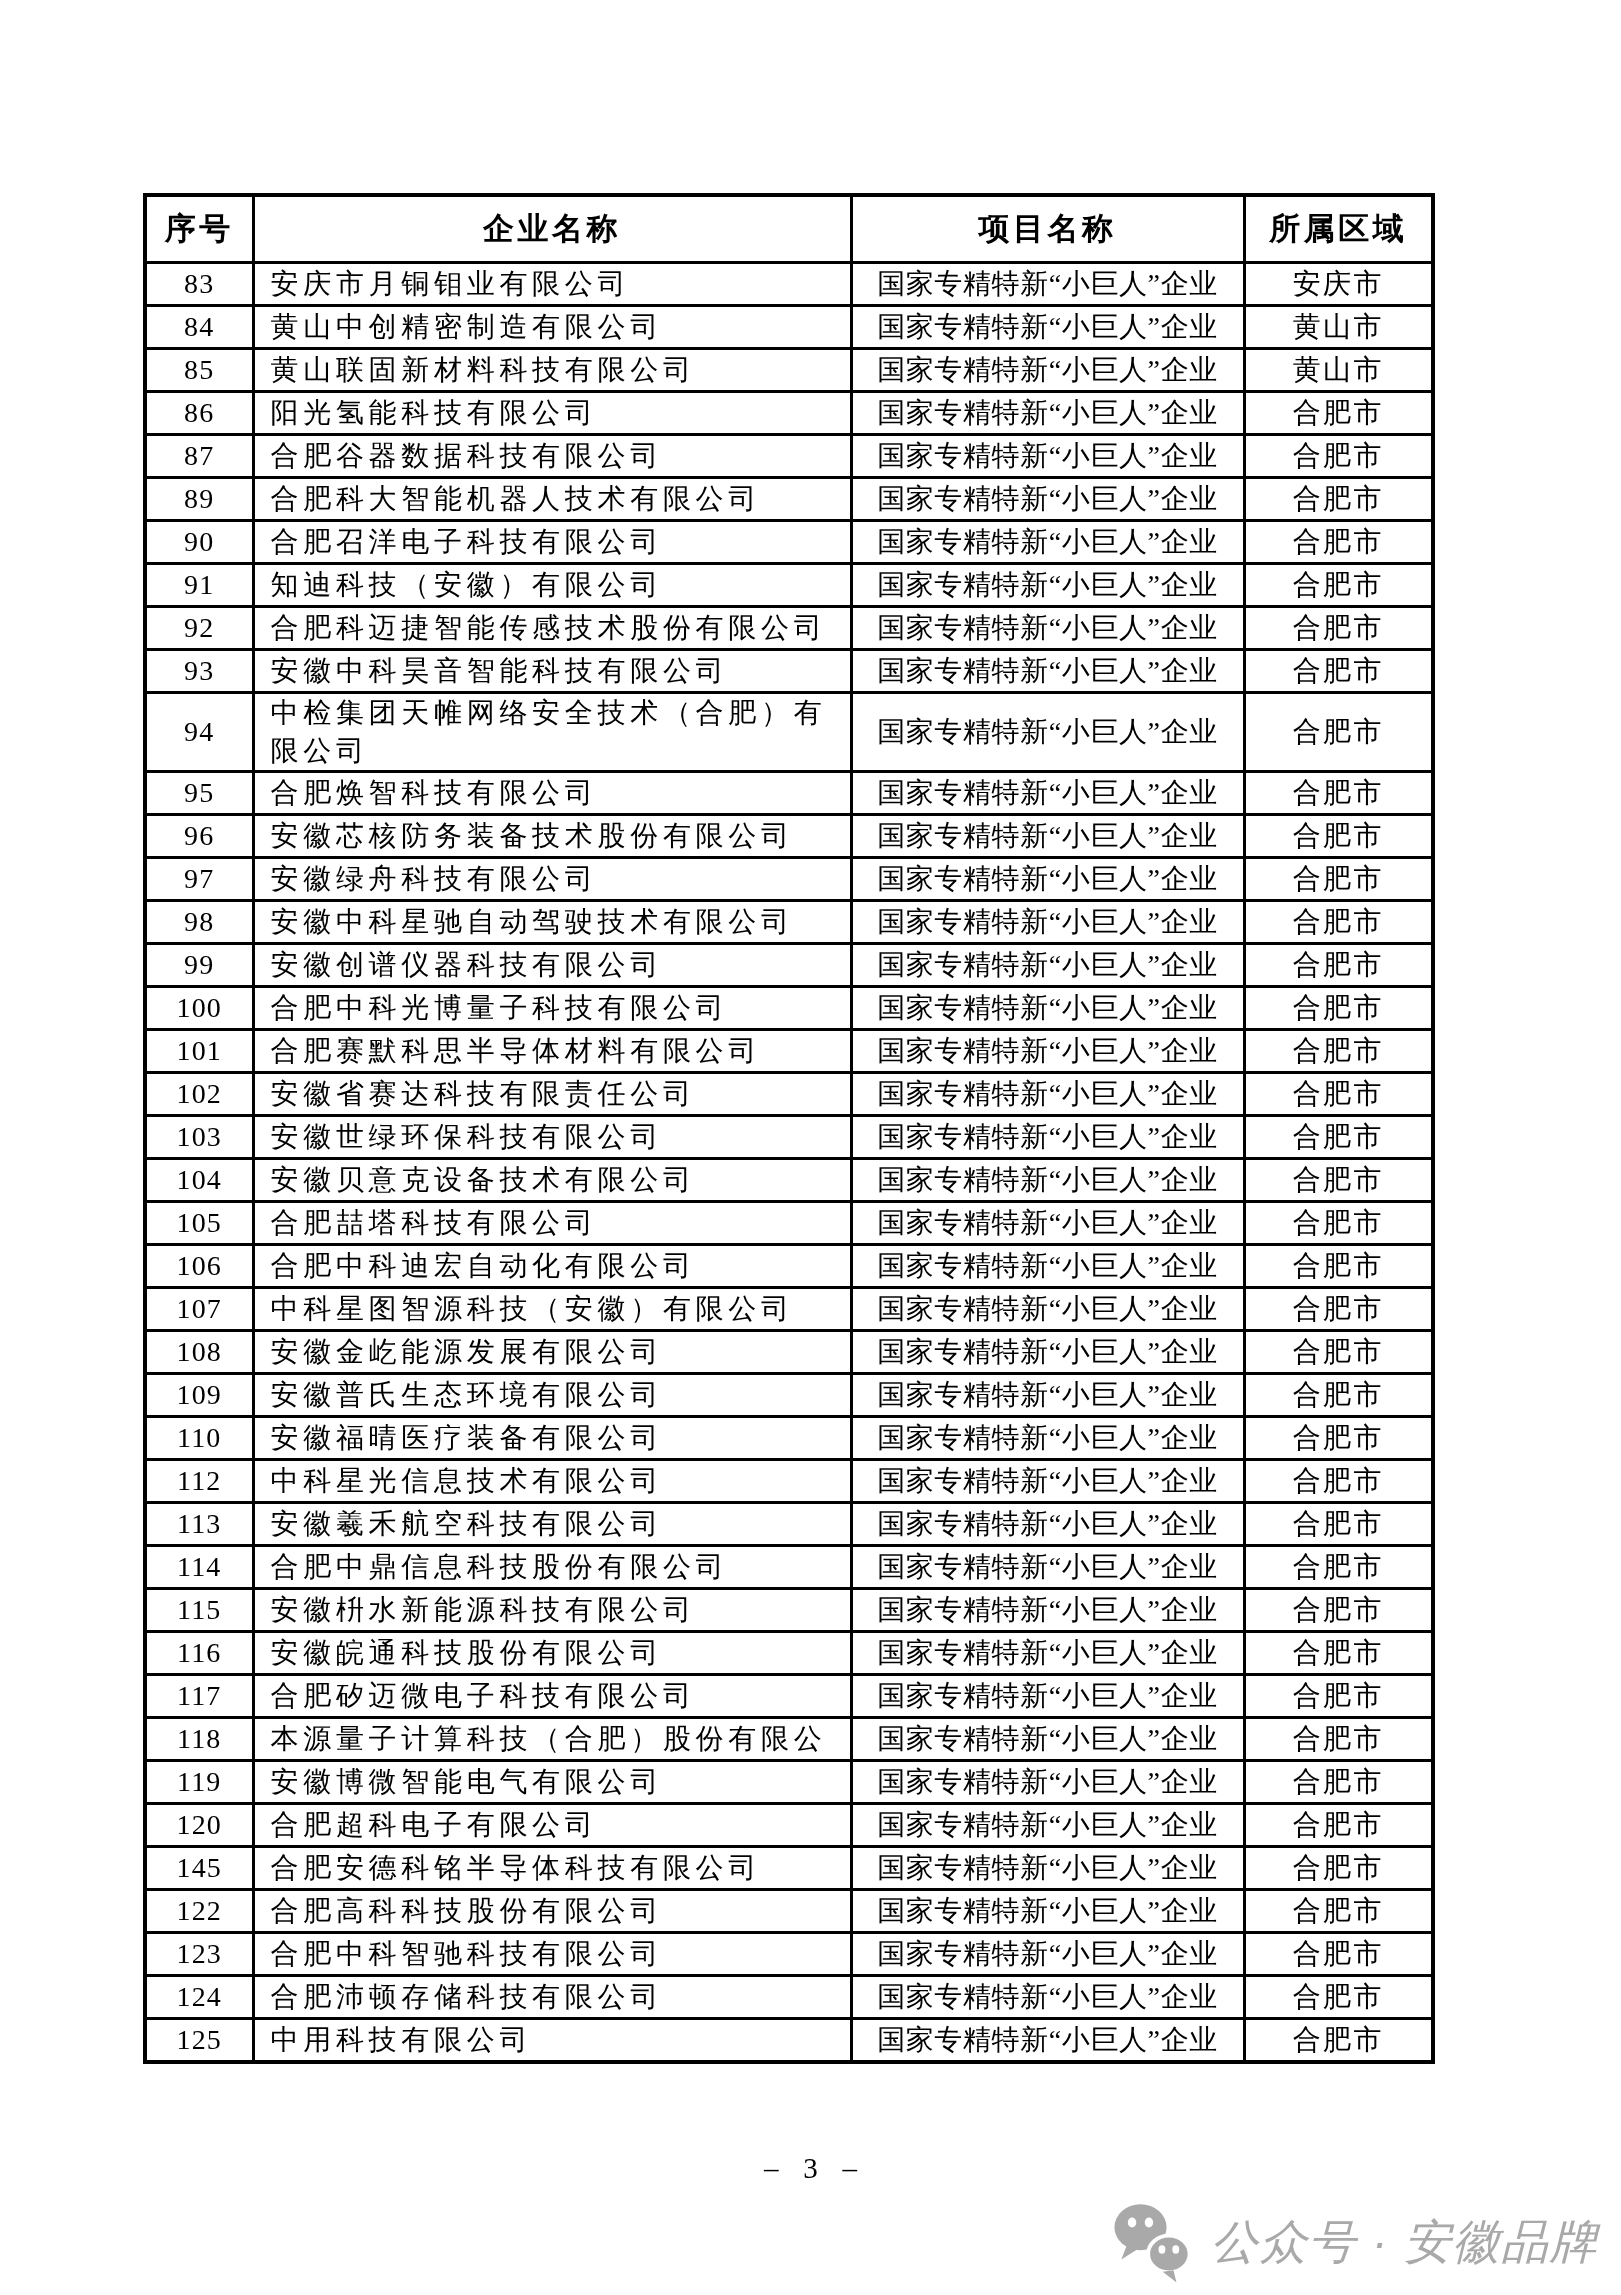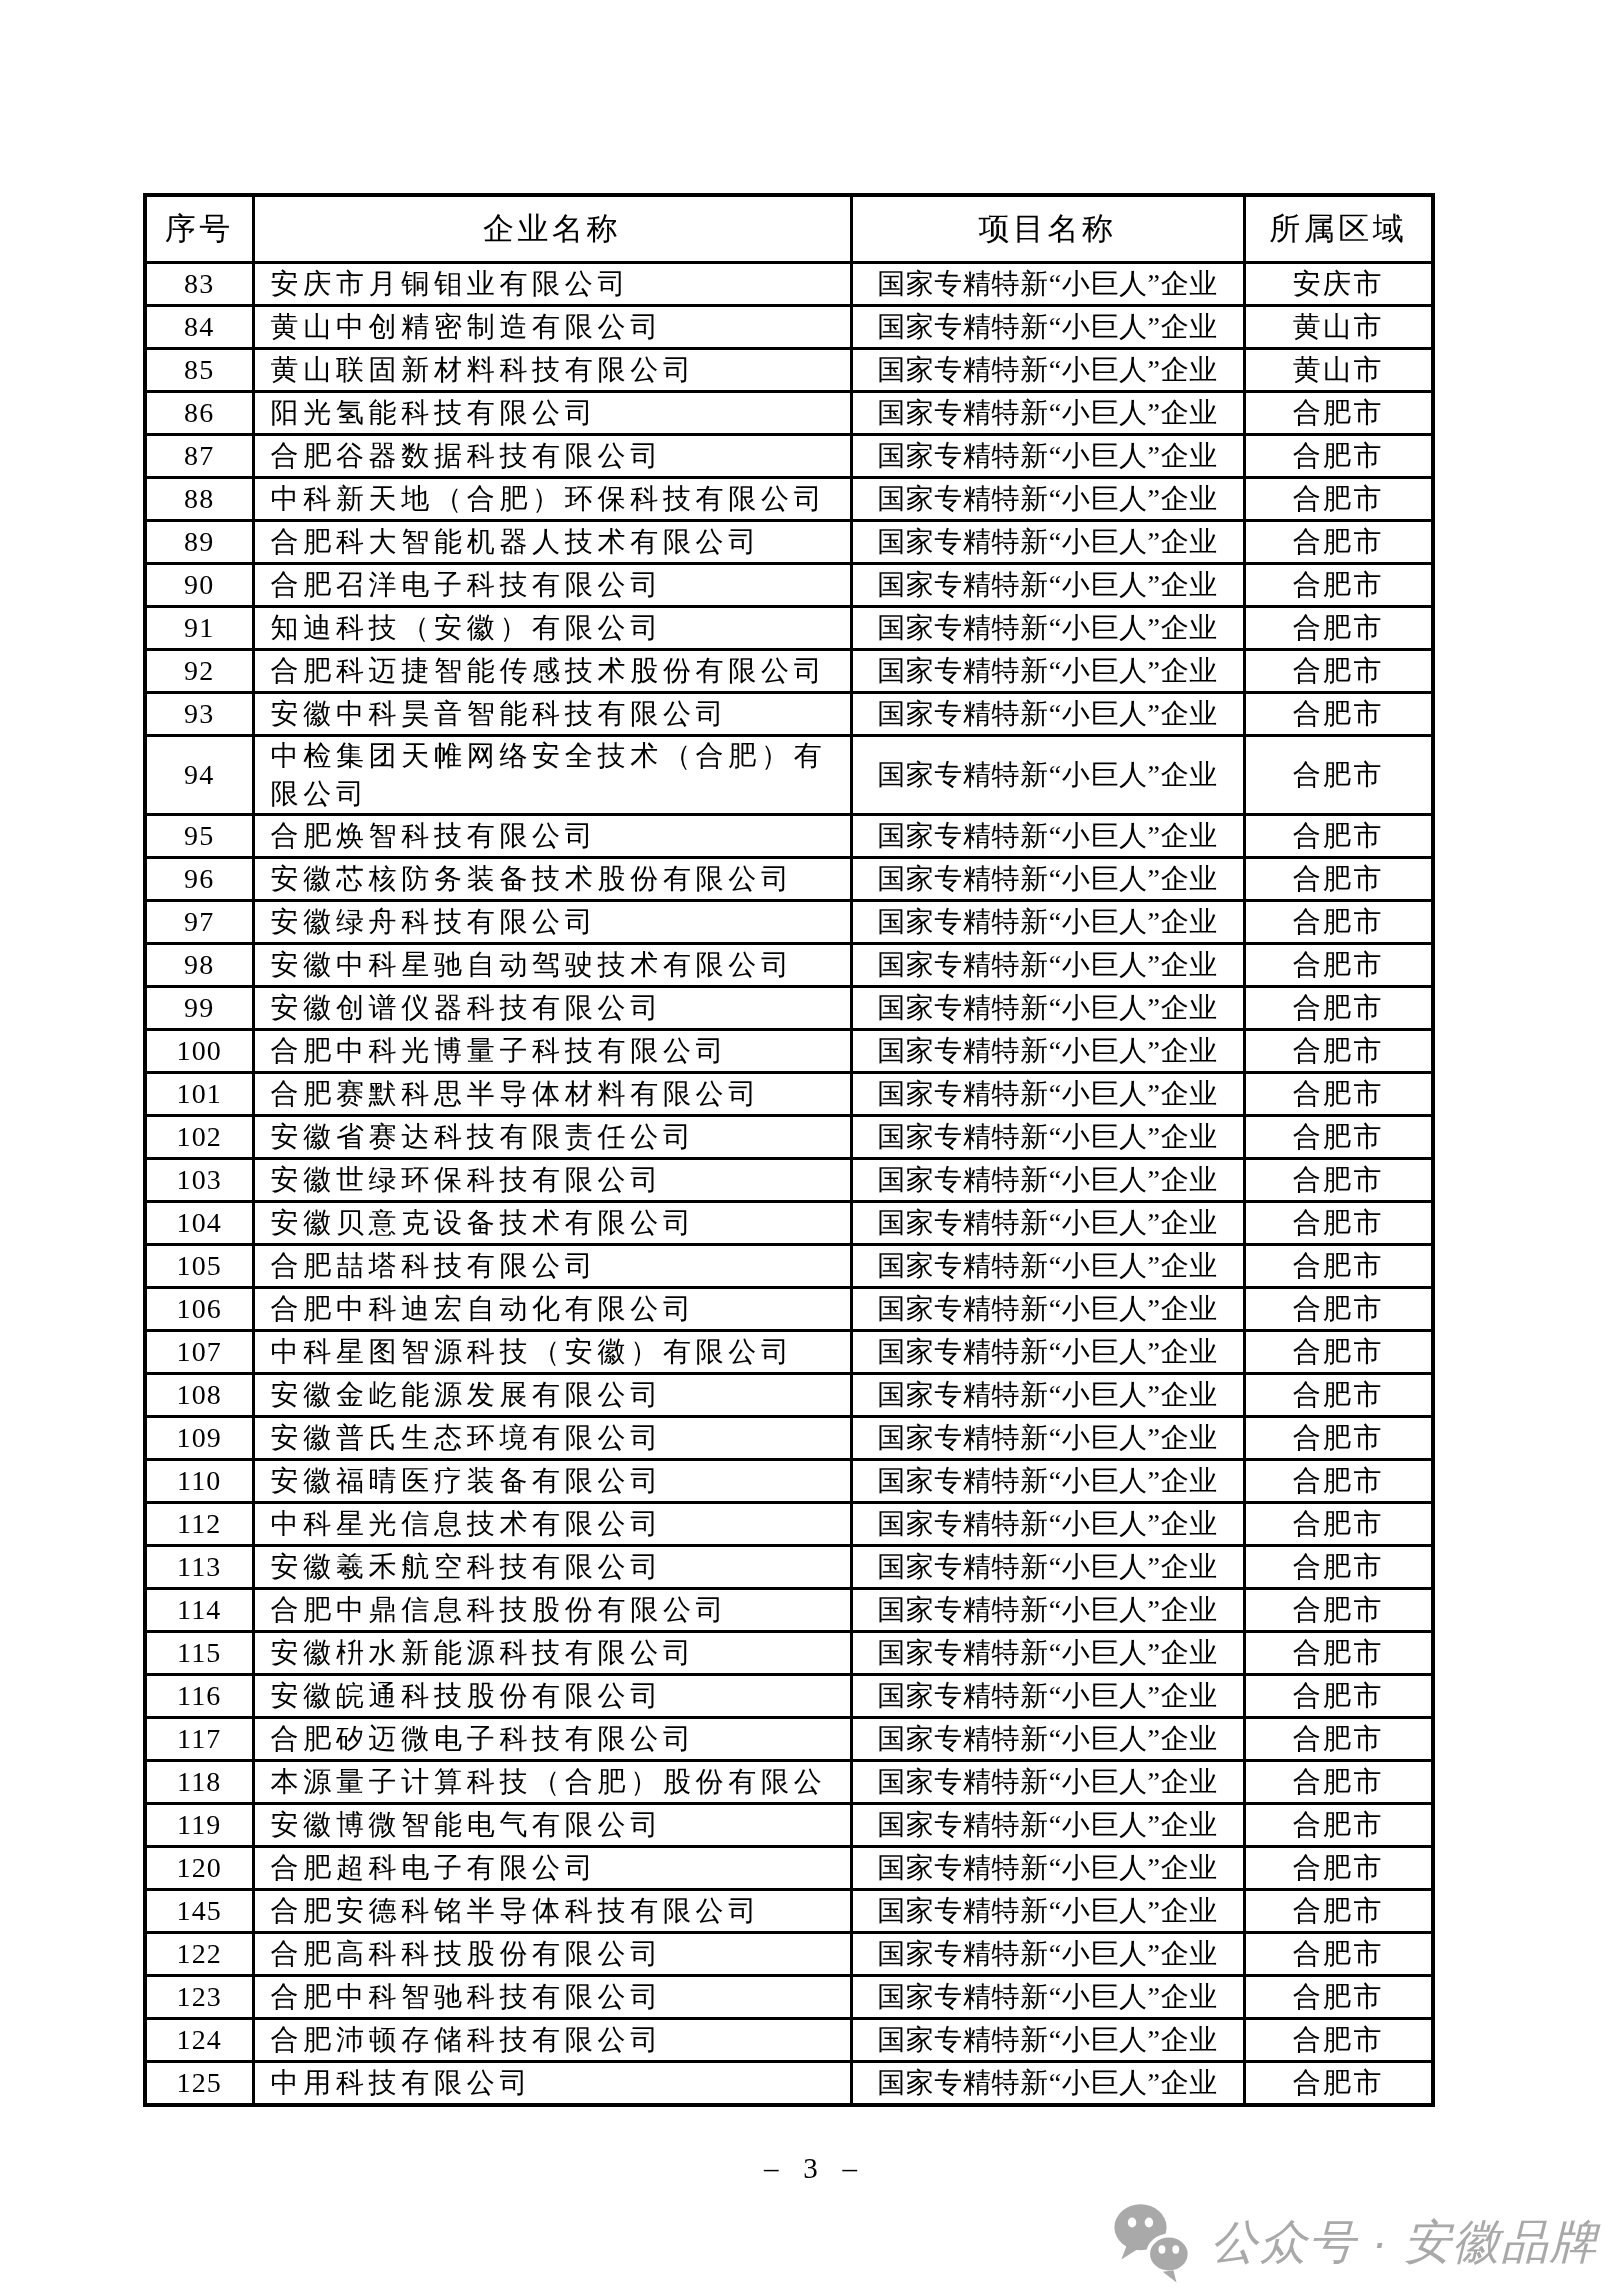--- a/index.html
+++ b/index.html
@@ -23,21 +23,21 @@
     border:4.7px solid #000;
   }
   table.roster th, table.roster td {
     border:3.5px solid #000;
     overflow:hidden;
     background:#fff;
   }
   table.roster thead th {
     height:62px;
     font-size:31px;
-    font-weight:400;
+    font-weight:700;
     letter-spacing:3.5px;
     text-align:center;
     font-family:"Liberation Serif","DejaVu Serif",serif;
   }
   table.roster tbody td {
     height:38px;
     line-height:38px;
     font-size:28px;
     vertical-align:middle;
   }
@@ -134,26 +134,20 @@
         </tr>
         <tr>
           <td class="no">86</td>
           <td class="company">阳光氢能科技有限公司</td>
           <td class="project">国家专精特新“小巨人”企业</td>
           <td class="region">合肥市</td>
         </tr>
         <tr>
           <td class="no">87</td>
           <td class="company">合肥谷器数据科技有限公司</td>
-          <td class="project">国家专精特新“小巨人”企业</td>
-          <td class="region">合肥市</td>
-        </tr>
-        <tr>
-          <td class="no">88</td>
-          <td class="company">中科新天地（合肥）环保科技有限公司</td>
           <td class="project">国家专精特新“小巨人”企业</td>
           <td class="region">合肥市</td>
         </tr>
         <tr>
           <td class="no">89</td>
           <td class="company">合肥科大智能机器人技术有限公司</td>
           <td class="project">国家专精特新“小巨人”企业</td>
           <td class="region">合肥市</td>
         </tr>
         <tr>

